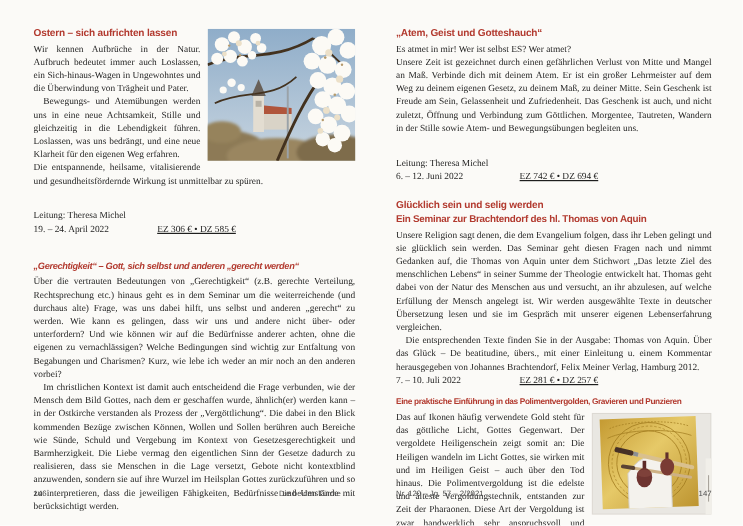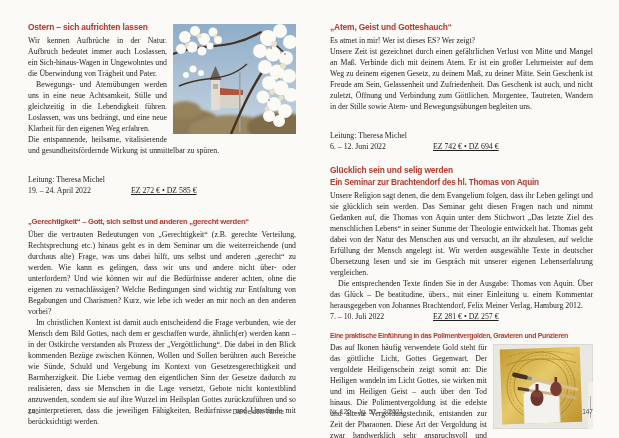--- a/index.html
+++ b/index.html
@@ -9,21 +9,21 @@
   }
   .col{position:absolute;top:22px;}
   .col-left{left:28px;width:268px;}
   .col-right{left:330px;width:263px;}
   section{overflow:visible;}
   .headline{
     margin:0 0 3px 0;font-family:"Liberation Sans",sans-serif;
     font-size:8.4px;font-weight:700;letter-spacing:-0.15px;
     color:#b23a2f;white-space:nowrap;
   }
-  .headline.tight{font-size:7.7px;letter-spacing:-0.3px;}
+  .headline.tight{font-size:7.7px;letter-spacing:-0.3px;font-style:italic;}
   .subhead{
     margin:0 0 3px 0;font-family:"Liberation Sans",sans-serif;
     font-size:8.2px;font-weight:700;letter-spacing:-0.2px;
     color:#b23a2f;white-space:nowrap;
   }
   .subhead.tight2{font-size:6.9px;letter-spacing:-0.3px;}
   p.body{
     margin:0;font-size:7.8px;line-height:11px;text-align:justify;
   }
   p.indent{text-indent:8px;}
@@ -138,41 +138,41 @@
           </g>
         </svg>
       </figure>
       <h3 class="headline">Ostern – sich aufrichten lassen</h3>
       <p class="body">Wir kennen Aufbrüche in der Natur. Aufbruch bedeutet immer auch Loslassen, ein Sich-hinaus-Wagen in Ungewohntes und die Überwindung von Trägheit und Pater.</p>
       <p class="body indent">Bewegungs- und Atemübungen werden uns in eine neue Achtsamkeit, Stille und gleichzeitig in die Lebendigkeit führen. Loslassen, was uns bedrängt, und eine neue Klarheit für den eigenen Weg erfahren.</p>
       <p class="body">Die entspannende, heilsame, vitalisierende und gesundheitsfördernde Wirkung ist unmittelbar zu spüren.</p>
       <div class="clear"></div>
       <div class="meta">Leitung: Theresa Michel</div>
       <div class="schedule">
-        <span class="date">19. – 24. April 2022</span><span class="price">EZ 272 € • DZ 585 €</span>
+        <span class="date">19. – 24. April 2022</span><span class="price">EZ 306 € • DZ 585 €</span>
       </div>
     </section>
 
     <section class="sec-gap-l">
       <h3 class="headline tight">„Gerechtigkeit“ – Gott, sich selbst und anderen „gerecht werden“</h3>
       <p class="body">Über die vertrauten Bedeutungen von „Gerechtigkeit“ (z.B. gerechte Verteilung, Rechtsprechung etc.) hinaus geht es in dem Seminar um die weiterreichende (und durchaus alte) Frage, was uns dabei hilft, uns selbst und anderen „gerecht“ zu werden. Wie kann es gelingen, dass wir uns und andere nicht über- oder unterfordern? Und wie können wir auf die Bedürfnisse anderer achten, ohne die eigenen zu vernachlässigen? Welche Bedingungen sind wichtig zur Entfaltung von Begabungen und Charismen? Kurz, wie lebe ich weder an mir noch an den anderen vorbei?</p>
       <p class="body indent">Im christlichen Kontext ist damit auch entscheidend die Frage verbunden, wie der Mensch dem Bild Gottes, nach dem er geschaffen wurde, ähnlich(er) werden kann – in der Ostkirche verstanden als Prozess der „Vergöttlichung“. Die dabei in den Blick kommenden Bezüge zwischen Können, Wollen und Sollen berühren auch Bereiche wie Sünde, Schuld und Vergebung im Kontext von Gesetzesgerechtigkeit und Barmherzigkeit. Die Liebe vermag den eigentlichen Sinn der Gesetze dadurch zu realisieren, dass sie Menschen in die Lage versetzt, Gebote nicht kontextblind anzuwenden, sondern sie auf ihre Wurzel im Heilsplan Gottes zurückzuführen und so zu interpretieren, dass die jeweiligen Fähigkeiten, Bedürfnisse und Umstände mit berücksichtigt werden.</p>
       <div class="meta">Leitung: Prof. Dr. Julius Kuhl und</div>
       <div class="schedule">
         <span class="date">28. – 30. April 2022</span><span class="price">EZ 259 € • DZ 243 €</span>
       </div>
     </section>
 
   </div>
 
   <div class="col col-right">
 
     <section>
       <h3 class="headline">„Atem, Geist und Gotteshauch“</h3>
-      <p class="body">Es atmet in mir! Wer ist dieses ES? Wer zeigt?</p>
+      <p class="body">Es atmet in mir! Wer ist selbst ES? Wer atmet?</p>
       <p class="body">Unsere Zeit ist gezeichnet durch einen gefährlichen Verlust von Mitte und Mangel an Maß. Verbinde dich mit deinem Atem. Er ist ein großer Lehrmeister auf dem Weg zu deinem eigenen Gesetz, zu deinem Maß, zu deiner Mitte. Sein Geschenk ist Freude am Sein, Gelassenheit und Zufriedenheit. Das Geschenk ist auch, und nicht zuletzt, Öffnung und Verbindung zum Göttlichen. Morgentee, Tautreten, Wandern in der Stille sowie Atem- und Bewegungsübungen begleiten uns.</p>
       <div class="meta">Leitung: Theresa Michel</div>
       <div class="schedule">
         <span class="date">6. – 12. Juni 2022</span><span class="price">EZ 742 € • DZ 694 €</span>
       </div>
     </section>
 
     <section class="sec-gap-r">
       <h3 class="headline">Glücklich sein und selig werden</h3>
       <div class="subhead">Ein Seminar zur Brachtendorf des hl. Thomas von Aquin</div>

